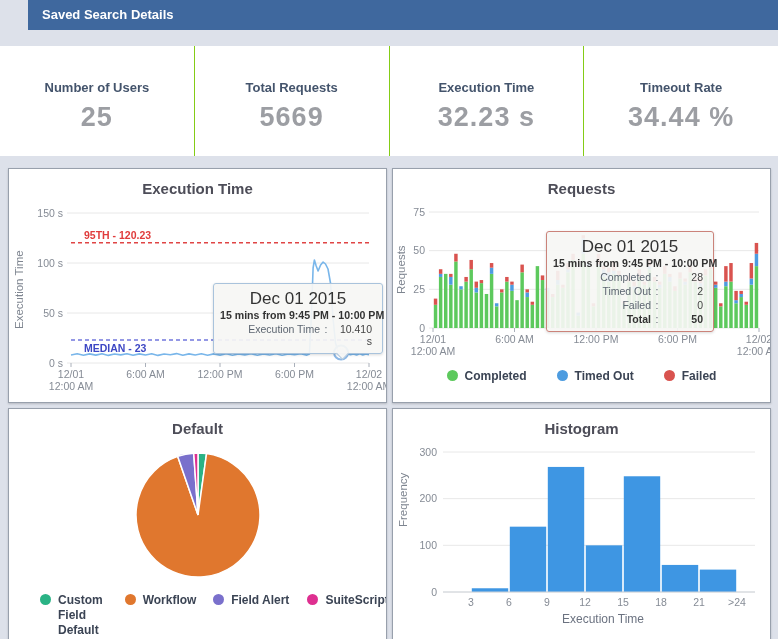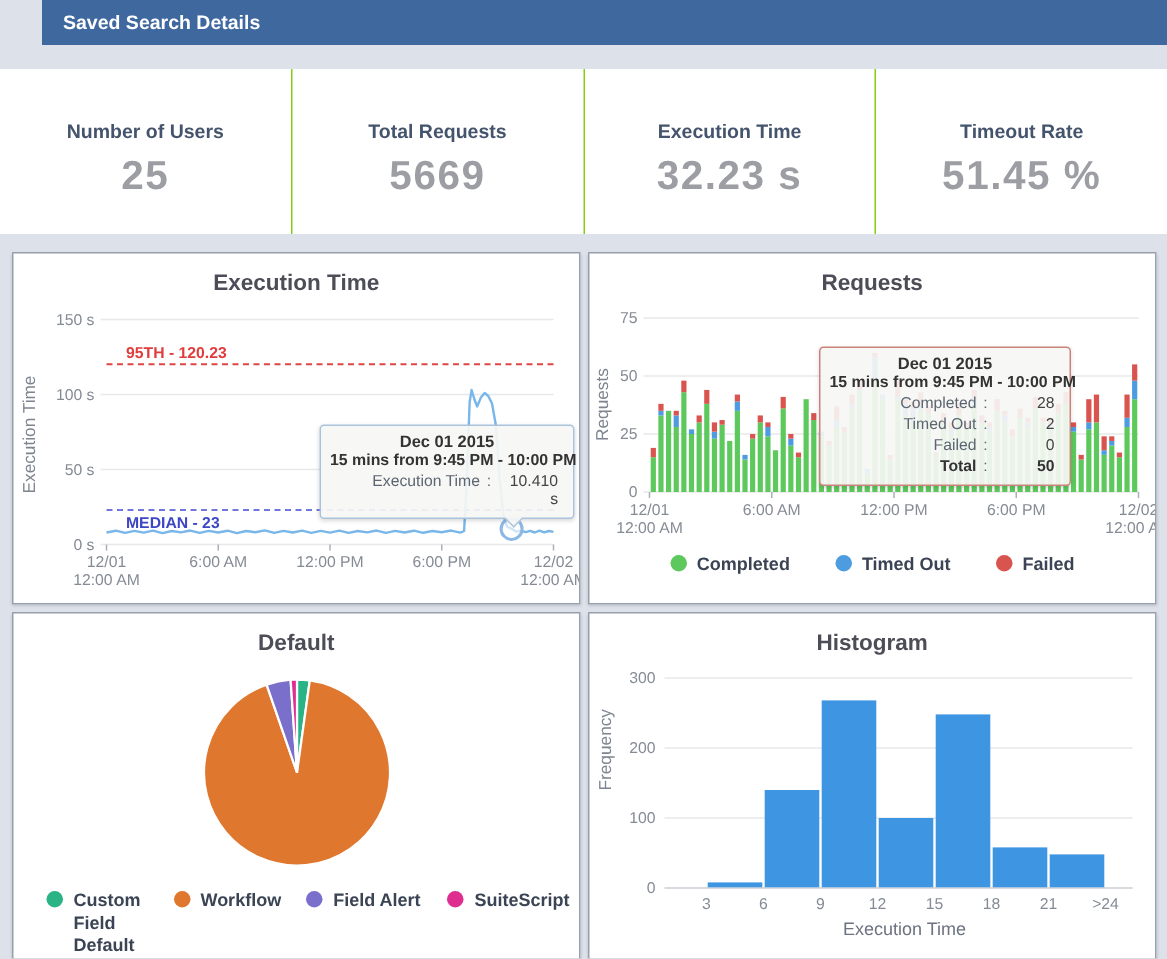--- a/index.html
+++ b/index.html
@@ -19,39 +19,39 @@
     gap:5px; margin:12px 7px 0 8px; }
   .panel { background:#fff; border:1px solid #98a0ac; position:relative;
     box-shadow:0 1px 2px rgba(0,0,0,.18); overflow:hidden; }
   .ptitle { text-align:center; font-size:15px; font-weight:700; color:#4d4d58; margin-top:11px; }
   .chart { position:absolute; left:0; top:30px; }
   svg text { font-family:"Liberation Sans", sans-serif; }
   
   .tip { position:absolute; background:rgba(246,246,244,.92); border-radius:3px;
     padding:5px 6px 6px 6px; font-size:10.5px; color:#555; z-index:5;
     box-shadow:0 1px 3px rgba(0,0,0,.15); }
-  .tip .t1 { text-align:center; font-weight:700; color:#333; font-size:11px; }
+  .tip .t1 { text-align:center; font-weight:400; color:#333; font-size:17px; }
   .tip .t2 { text-align:center; font-weight:700; color:#333; font-size:10.6px; white-space:nowrap; }
   .tip .row { display:grid; grid-template-columns:1fr 12px 44px; margin-top:2px; }
   .tip .row .l { text-align:right; color:#5c6570; }
   .tip .row .c { text-align:center; color:#5c6570; }
   .tip .row .v { text-align:right; color:#444; padding-right:4px; }
   .tip .row.b .l, .tip .row.b .v { font-weight:700; color:#333; }
   .tip-exec { left:204px; top:114px; width:170px; border:1px solid #a9c3dc; }
   .tip-exec::after { content:""; position:absolute; left:124px; bottom:-5px; width:8px; height:8px;
     background:rgba(246,246,244,.95); border-right:1px solid #a9c3dc; border-bottom:1px solid #a9c3dc;
     transform:rotate(45deg); }
   .tip-req { left:153px; top:62px; width:168px; border:1.5px solid #cb837a; }
   
   .legend { position:absolute; display:flex; width:100%; justify-content:center; gap:30px; }
   .legend .item { display:flex; align-items:flex-start; gap:7px; cursor:pointer; }
   .legend .dot { width:11px; height:11px; border-radius:50%; margin-top:1px; flex:0 0 auto; }
   .legend .txt { font-size:12px; font-weight:700; color:#3b4454; line-height:1.25; }
   .legend-req { top:200px; }
-  .legend-pie { top:184px; justify-content:flex-start; padding:0 3px 0 22px; gap:0; }
+  .legend-pie { top:184px; justify-content:flex-start; padding:0 3px 0 22px; gap:0;margin-left:9px; }
   .legend-pie .item { width:88px; }
   .legend-pie .item:nth-child(2){ width:92px; }
   .legend-pie .item:nth-child(3){ width:98px; }
 </style>
 </head>
 <body>
 
 <div class="hdr">
   <span>Saved Search Details</span>
 </div>
@@ -64,21 +64,21 @@
   <div class="kpi">
     <div class="lbl">Total Requests</div>
     <div class="val">5669</div>
   </div>
   <div class="kpi">
     <div class="lbl">Execution Time</div>
     <div class="val">32.23 s</div>
   </div>
   <div class="kpi">
     <div class="lbl">Timeout Rate</div>
-    <div class="val">51.45 %</div>
+    <div class="val">34.44 %</div>
   </div>
 </div>
 
 <div class="grid">
 
   <div class="panel">
     <div class="ptitle">Execution Time</div>
     <svg id="execChart" class="chart" width="377" height="195">
         <line x1="58" y1="14" x2="360" y2="14" stroke="#e8e8e8" stroke-width="1"></line>
         <text x="54" y="17.5" font-size="10.5" fill="#858b95" text-anchor="end">150 s</text>

